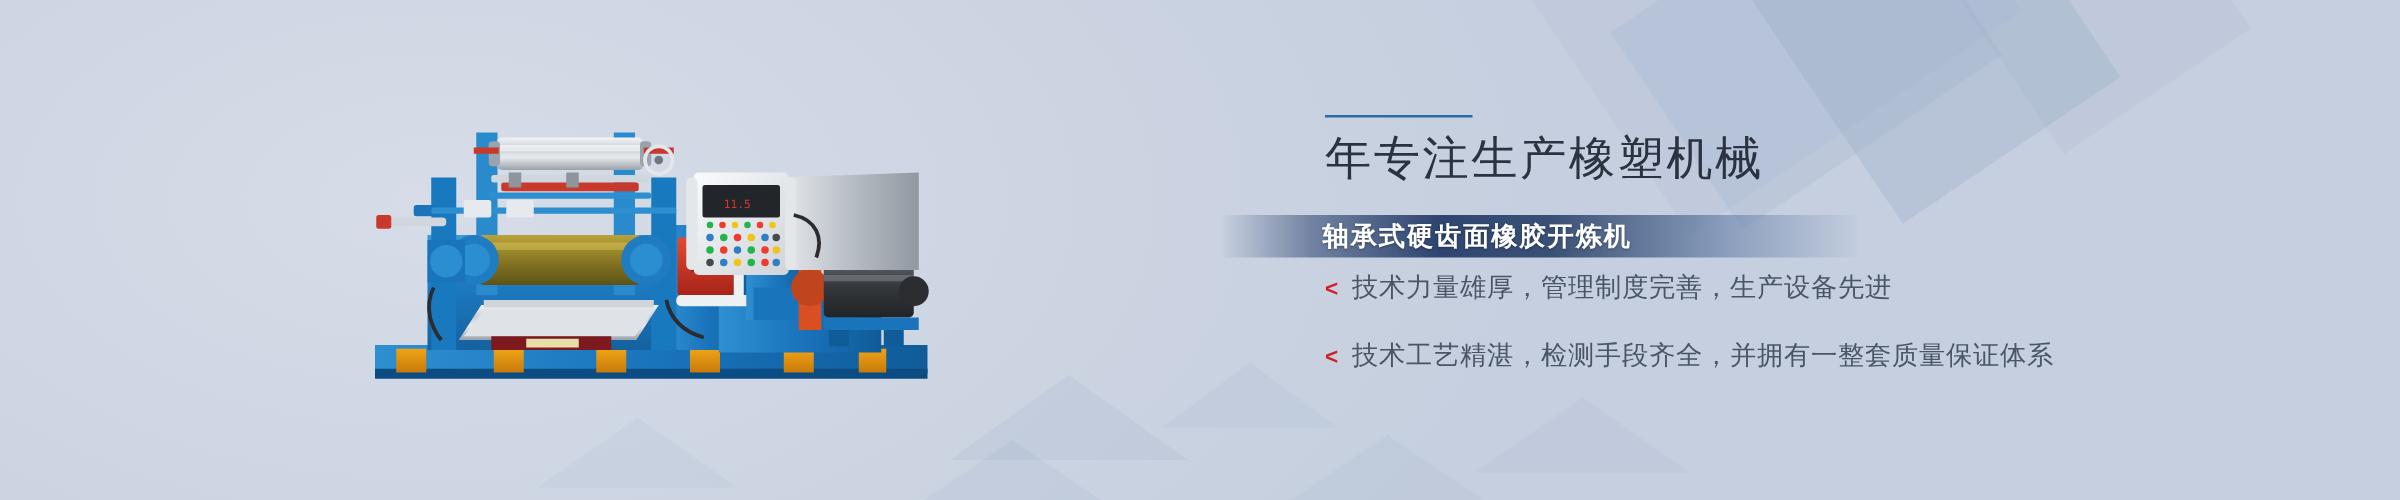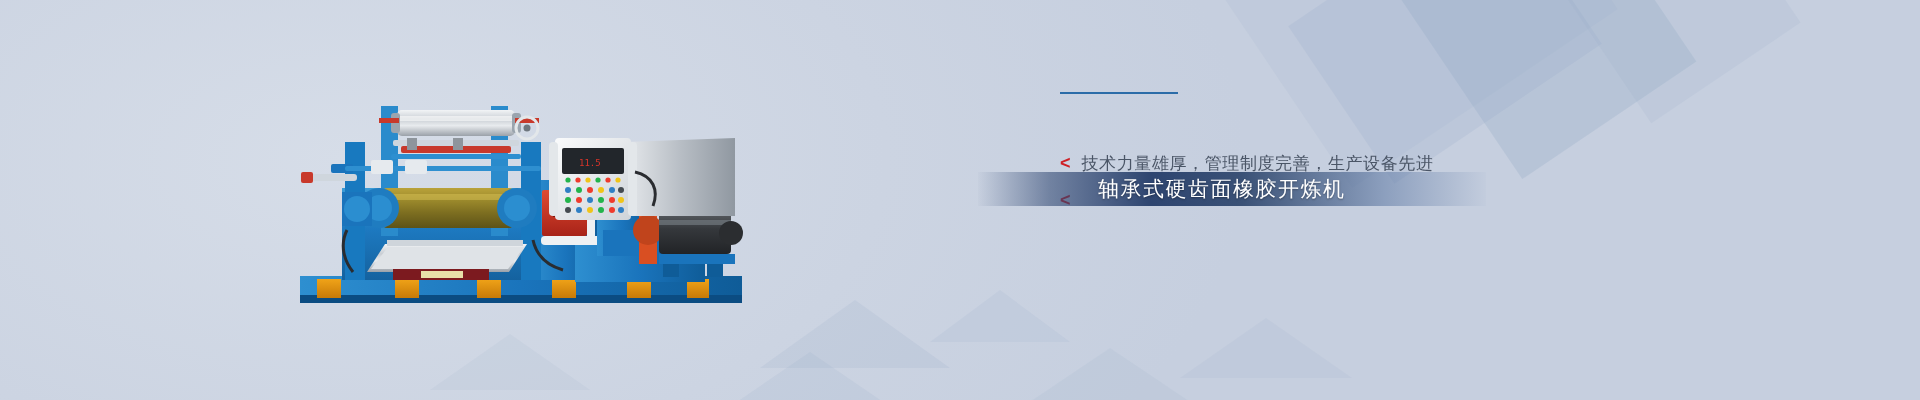--- a/index.html
+++ b/index.html
@@ -90,24 +90,24 @@
         rgba(42,66,110,0.02) 0%,
         rgba(42,66,110,0.55) 14%,
         #2e4570 34%,
         #3a5176 52%,
         rgba(93,120,163,0.55) 80%,
         rgba(140,162,196,0.05) 100%);
     display: flex;
     align-items: center;
   }
   .sub-banner-text {
-    margin-left: 120px;
+    margin-left: 80px;
     color: #ffffff;
     font-size: 21px;
-    font-weight: normal;
+    font-weight: bold;
     letter-spacing: 1.5px;
     white-space: nowrap;
     text-shadow: 0 1px 2px rgba(0,0,0,0.35);
   }
 
   .bullets {
     margin-top: 58px;
   }
   .bullet-row {
     display: flex;
@@ -116,23 +116,24 @@
     white-space: nowrap;
   }
   .bullet-mark {
     color: #cf1f25;
     font-size: 18px;
     font-weight: bold;
     margin-right: 11px;
     line-height: 1;
   }
   .bullet-text {
-    font-size: 17px;
+    font-size: 21px;
     color: #4a5566;
     letter-spacing: 0.6px;
+    margin-top: 10px;
   }
 </style>
 </head>
 <body>
 
 <div class="banner">
 
   <div class="deco deco-rect deco-r3"></div>
   <div class="deco deco-rect deco-r1"></div>
   <div class="deco deco-rect deco-r2"></div>
@@ -317,29 +318,31 @@
       <rect x="58" y="86" width="196" height="5" rx="2" fill="#2e8fd0"></rect>
       <rect x="84" y="80" width="22" height="14" rx="2" fill="#e6eaee"></rect>
       <rect x="118" y="80" width="22" height="14" rx="2" fill="#e6eaee"></rect>
     </svg>
   </div>
 
   <div class="content">
 
     <div class="rule-line"></div>
 
+    <h1 class="main-title">年专注生产橡塑机械</h1>
 
     <div class="sub-banner">
       <span class="sub-banner-text">轴承式硬齿面橡胶开炼机</span>
     </div>
 
     <div class="bullets">
       <div class="bullet-row">
         <span class="bullet-mark">&lt;</span>
         <span class="bullet-text">技术力量雄厚，管理制度完善，生产设备先进</span>
       </div>
       <div class="bullet-row">
         <span class="bullet-mark">&lt;</span>
+        <span class="bullet-text">技术工艺精湛，检测手段齐全，并拥有一整套质量保证体系</span>
       </div>
     </div>
 
   </div>
 </div>
 
 </body></html>

